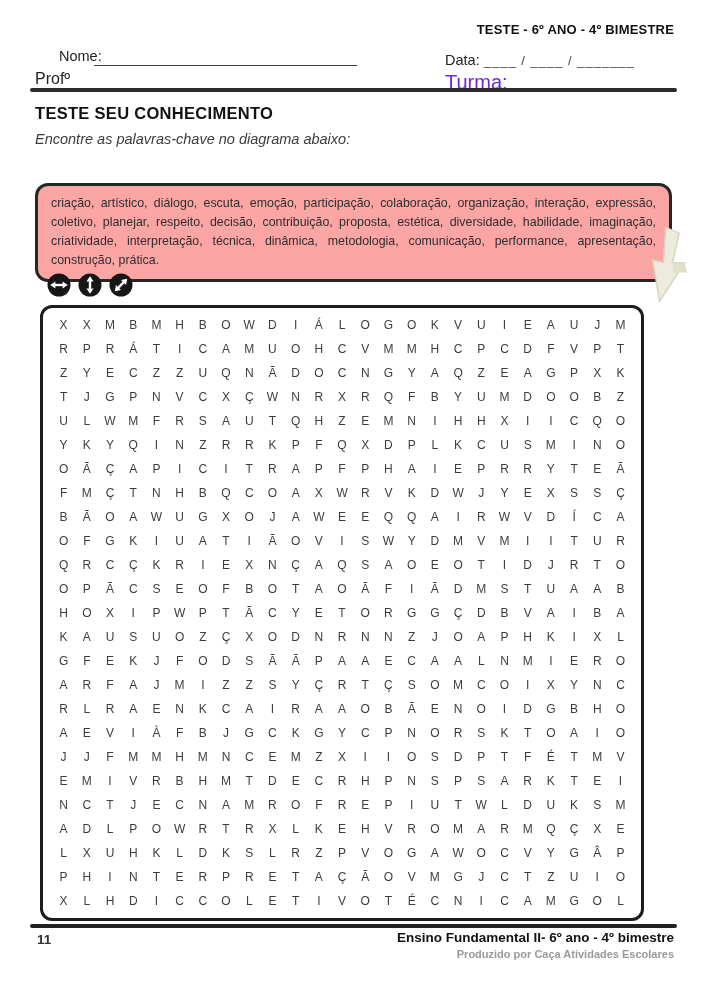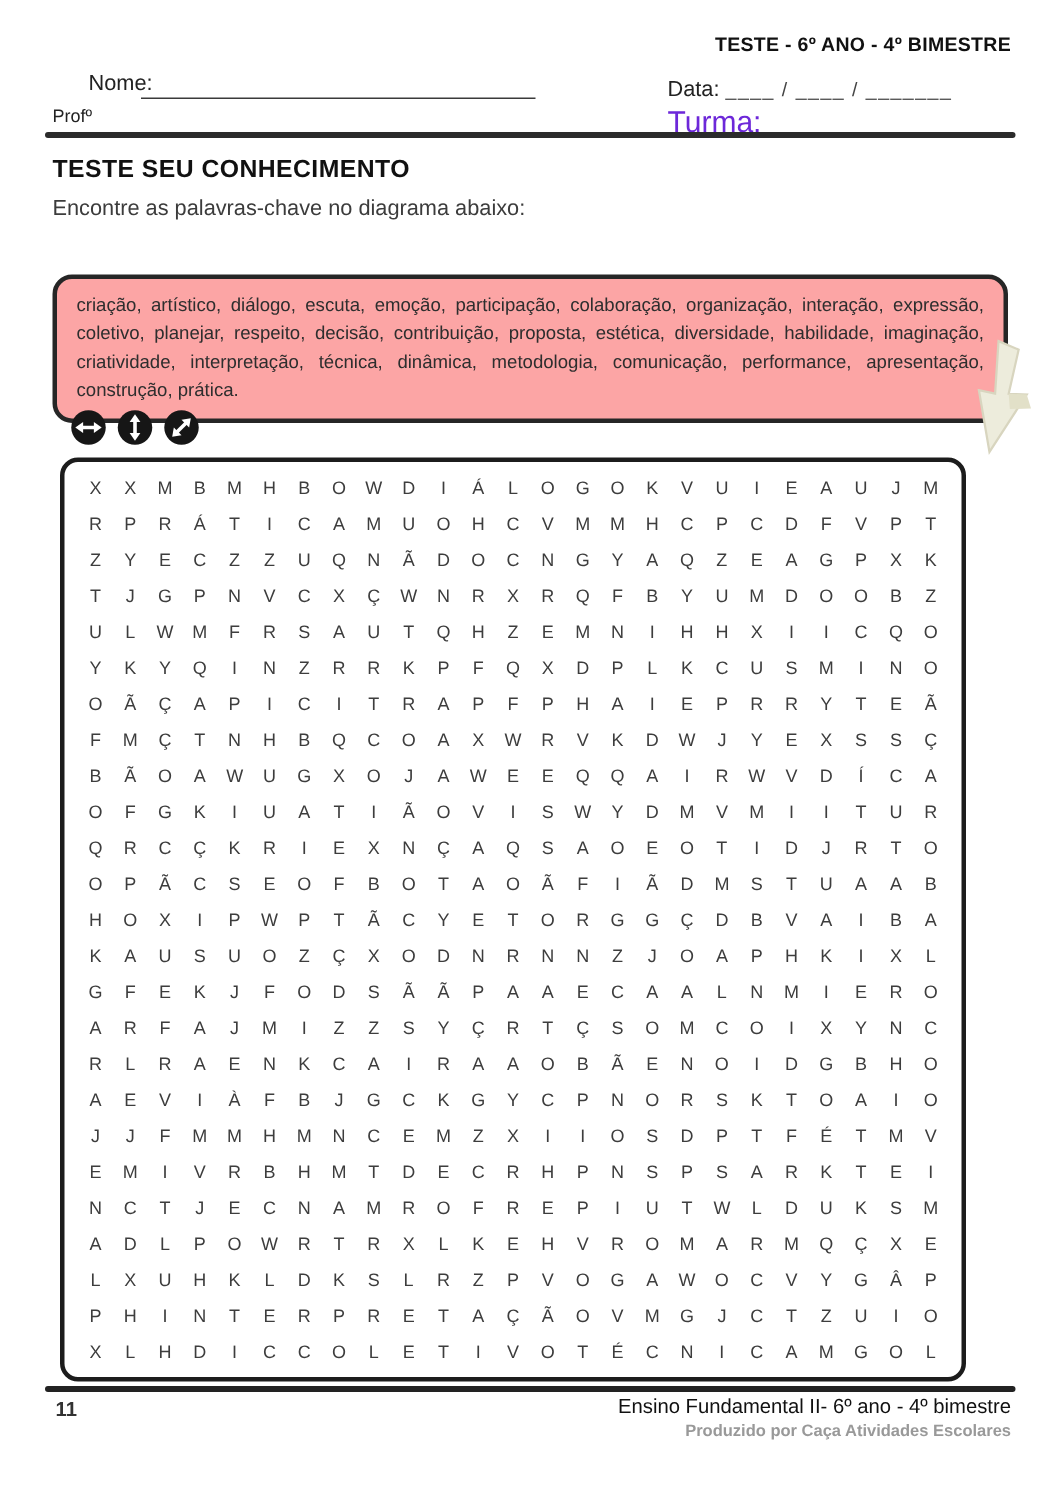--- a/index.html
+++ b/index.html
@@ -6,29 +6,29 @@
   .page {
     position:relative; width:707px; height:1000px; background:#ffffff;
     font-family:"Liberation Sans", sans-serif; color:#222; overflow:hidden;
   }
   .abs { position:absolute; }
 
   
   .course-tag { top:22px; right:33px; font-size:13px; font-weight:bold; color:#111; letter-spacing:0.2px; }
   .name-label { left:35px; top:48px; font-size:14.5px; color:#222;margin-left:24px; }
   .name-line  { left:94px; top:47px; width:263px; height:18px; border-bottom:1.5px solid #3a3a3a; }
-  .prof-label { left:35px; top:70px; font-size:12px; color:#222; }
+  .prof-label { left:35px; top:70px; font-size:16px; color:#222; }
   .data-row   { left:445px; top:52px; font-size:14.5px; color:#222; }
   .data-blank { color:#444; letter-spacing:1px; font-size:13px; }
   .turma-label{ left:445px; top:71px; font-size:20px; color:#6d28d9; }
   .rule-top   { left:30px; top:88px; width:647px; height:3.5px; background:#2b2b2b; border-radius:2px; }
 
   
   .title { left:35px; top:104px; font-size:16.5px; font-weight:bold; color:#111; letter-spacing:0.3px; }
-  .instruction { left:35px; top:131px; font-size:14.5px; color:#3c3c3c; }
+  .instruction { left:35px; top:131px; font-size:14.5px; color:#3c3c3c;font-style:italic; }
 
   
   .word-box {
     left:35px; top:183px; width:637px; box-sizing:border-box;
     border:3px solid #262626; border-radius:13px;
     padding:8px 13px 9px 13px;
     font-size:12.4px; line-height:19px; color:#2e2e2e;
     text-align:justify; background:#fca5a5;
   }
 
@@ -47,21 +47,21 @@
   }
   .grid-row { flex:1; display:flex; }
   .cell {
     flex:1; display:flex; align-items:center; justify-content:center;
     font-size:12px; color:#3d3d3d;
   }
 
   
   .rule-bottom { left:30px; top:924px; width:647px; height:3.5px; background:#222; border-radius:2px; }
   .page-number { left:37px; top:932px; font-size:13.5px; color:#333;font-weight:bold; }
-  .edition { right:33px; top:930px; font-size:13.5px; font-weight:normal; color:#111; }
+  .edition { right:33px; top:930px; font-size:13.5px; font-weight:bold; color:#111; }
   .credit  { right:33px; top:948px; font-size:11px; font-weight:bold; color:#999;text-align:right; }
 </style>
 </head>
 <body>
 
 <div class="page">
 
   <div class="abs course-tag">TESTE - 6º ANO - 4º BIMESTRE</div>
   <div class="abs name-label">Nome:</div>
   <div class="abs name-line"></div>

